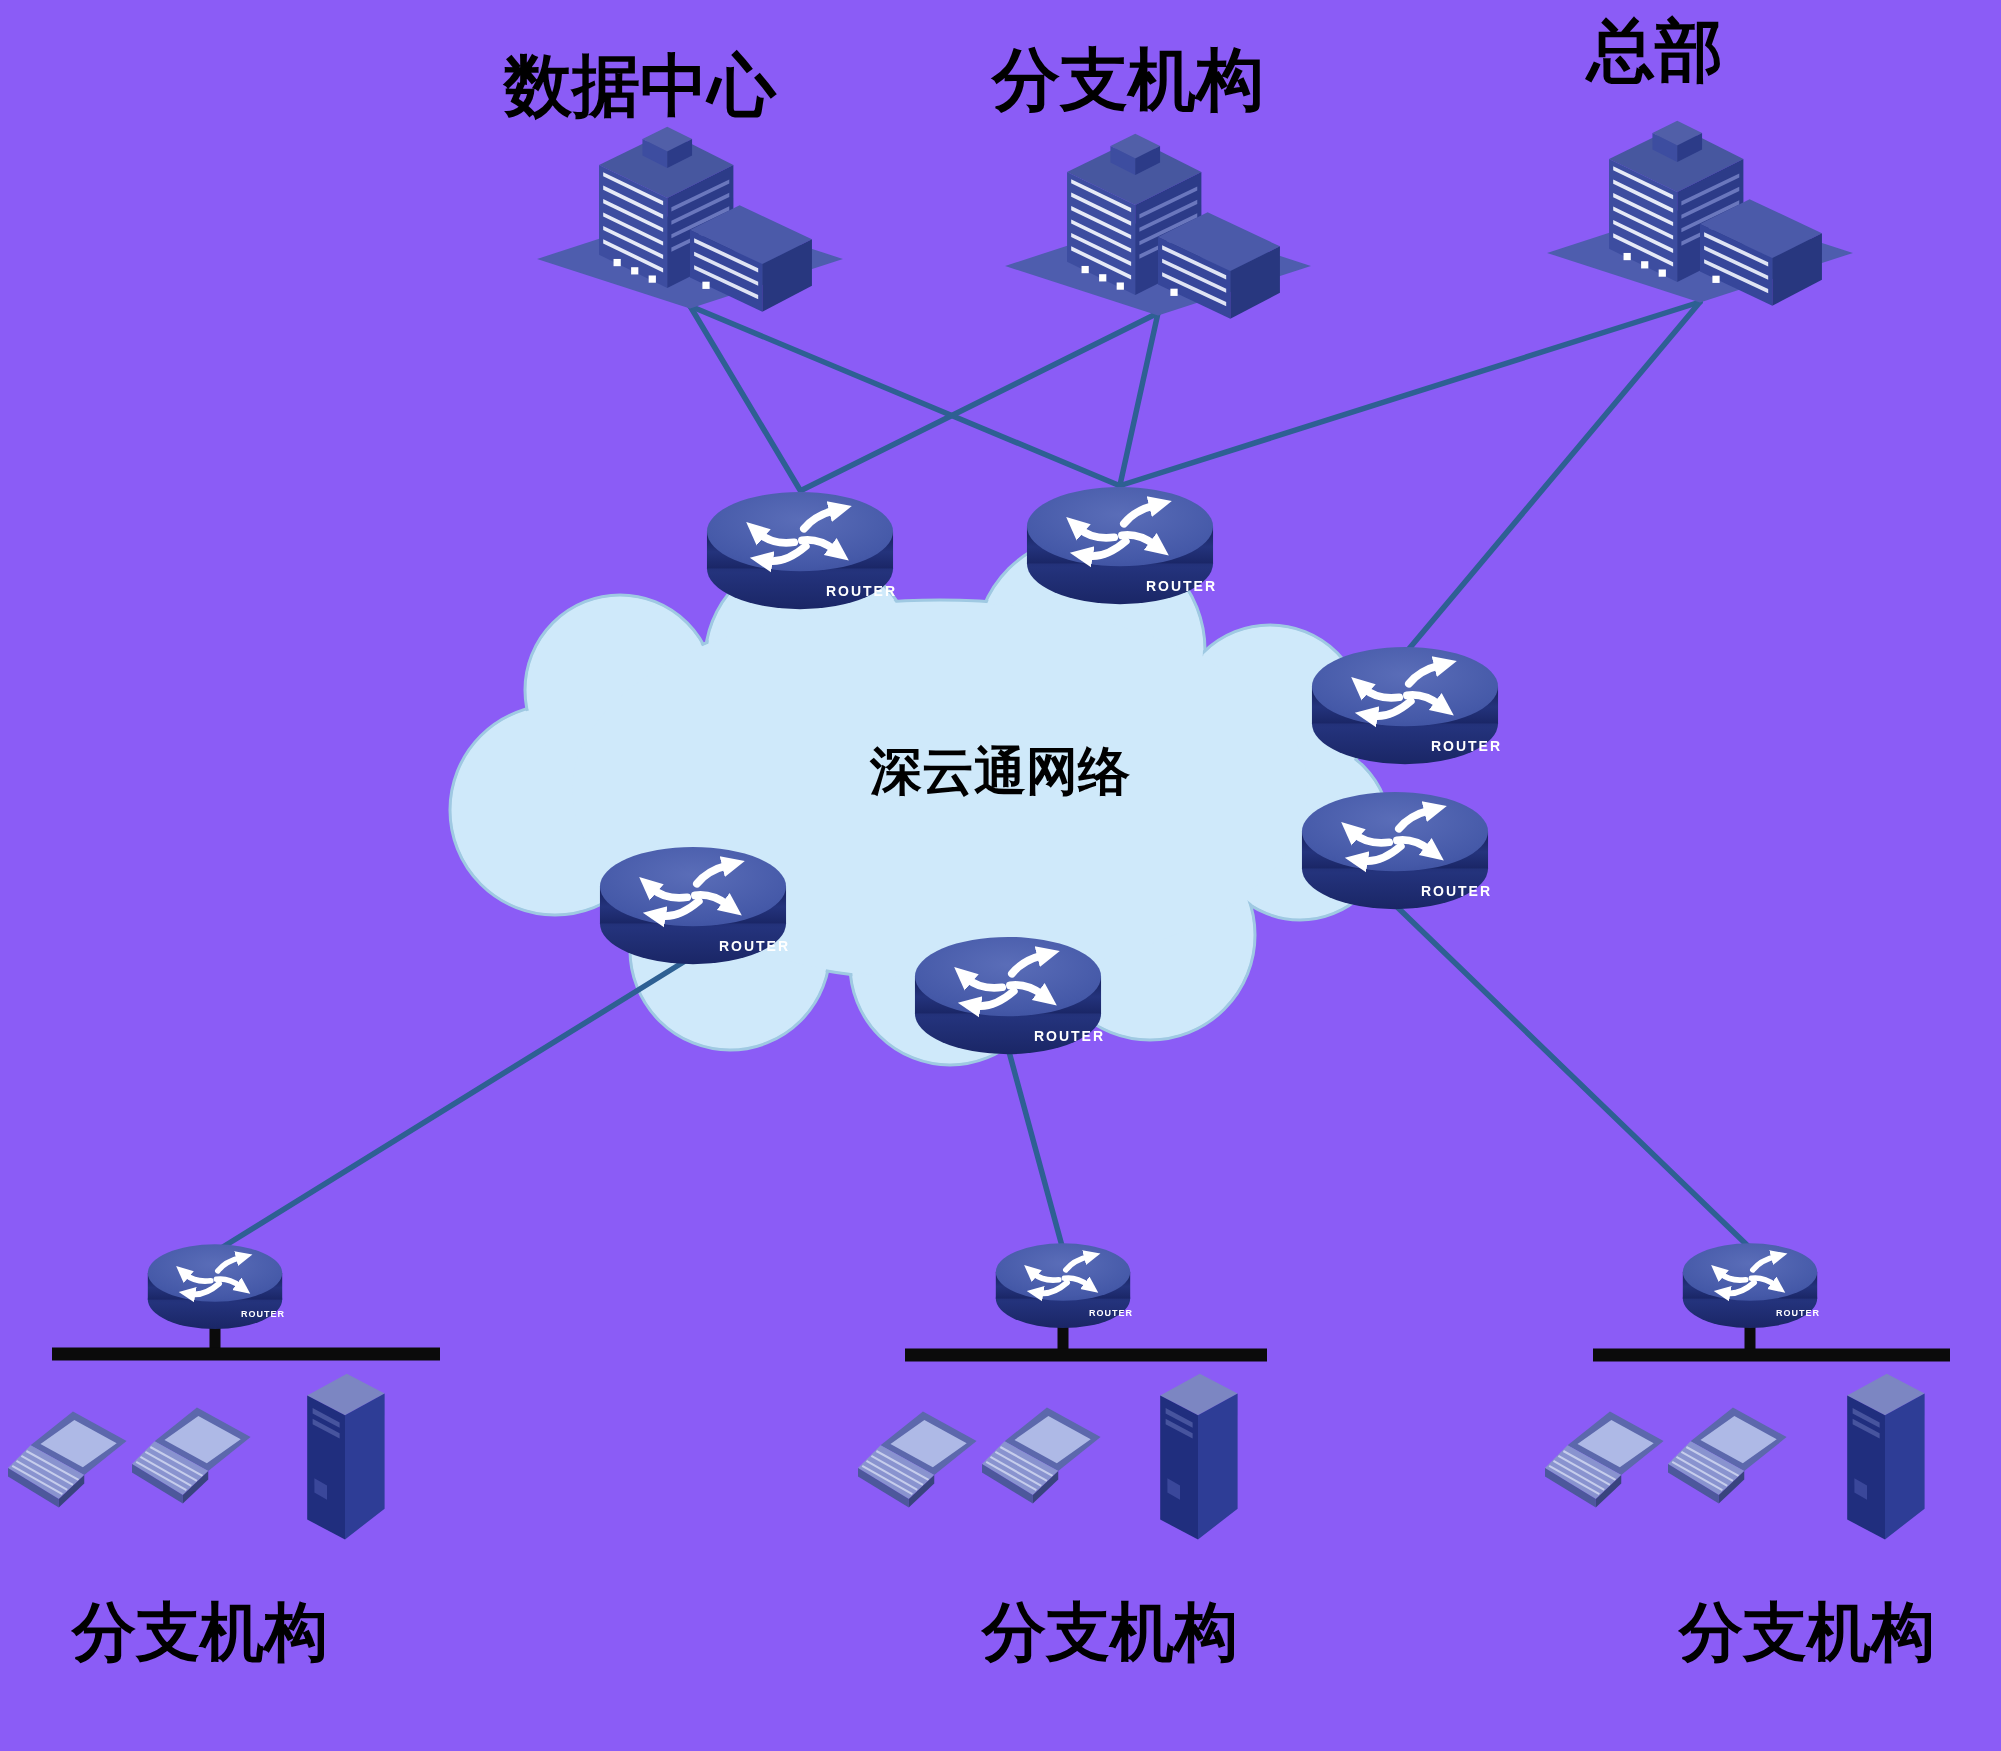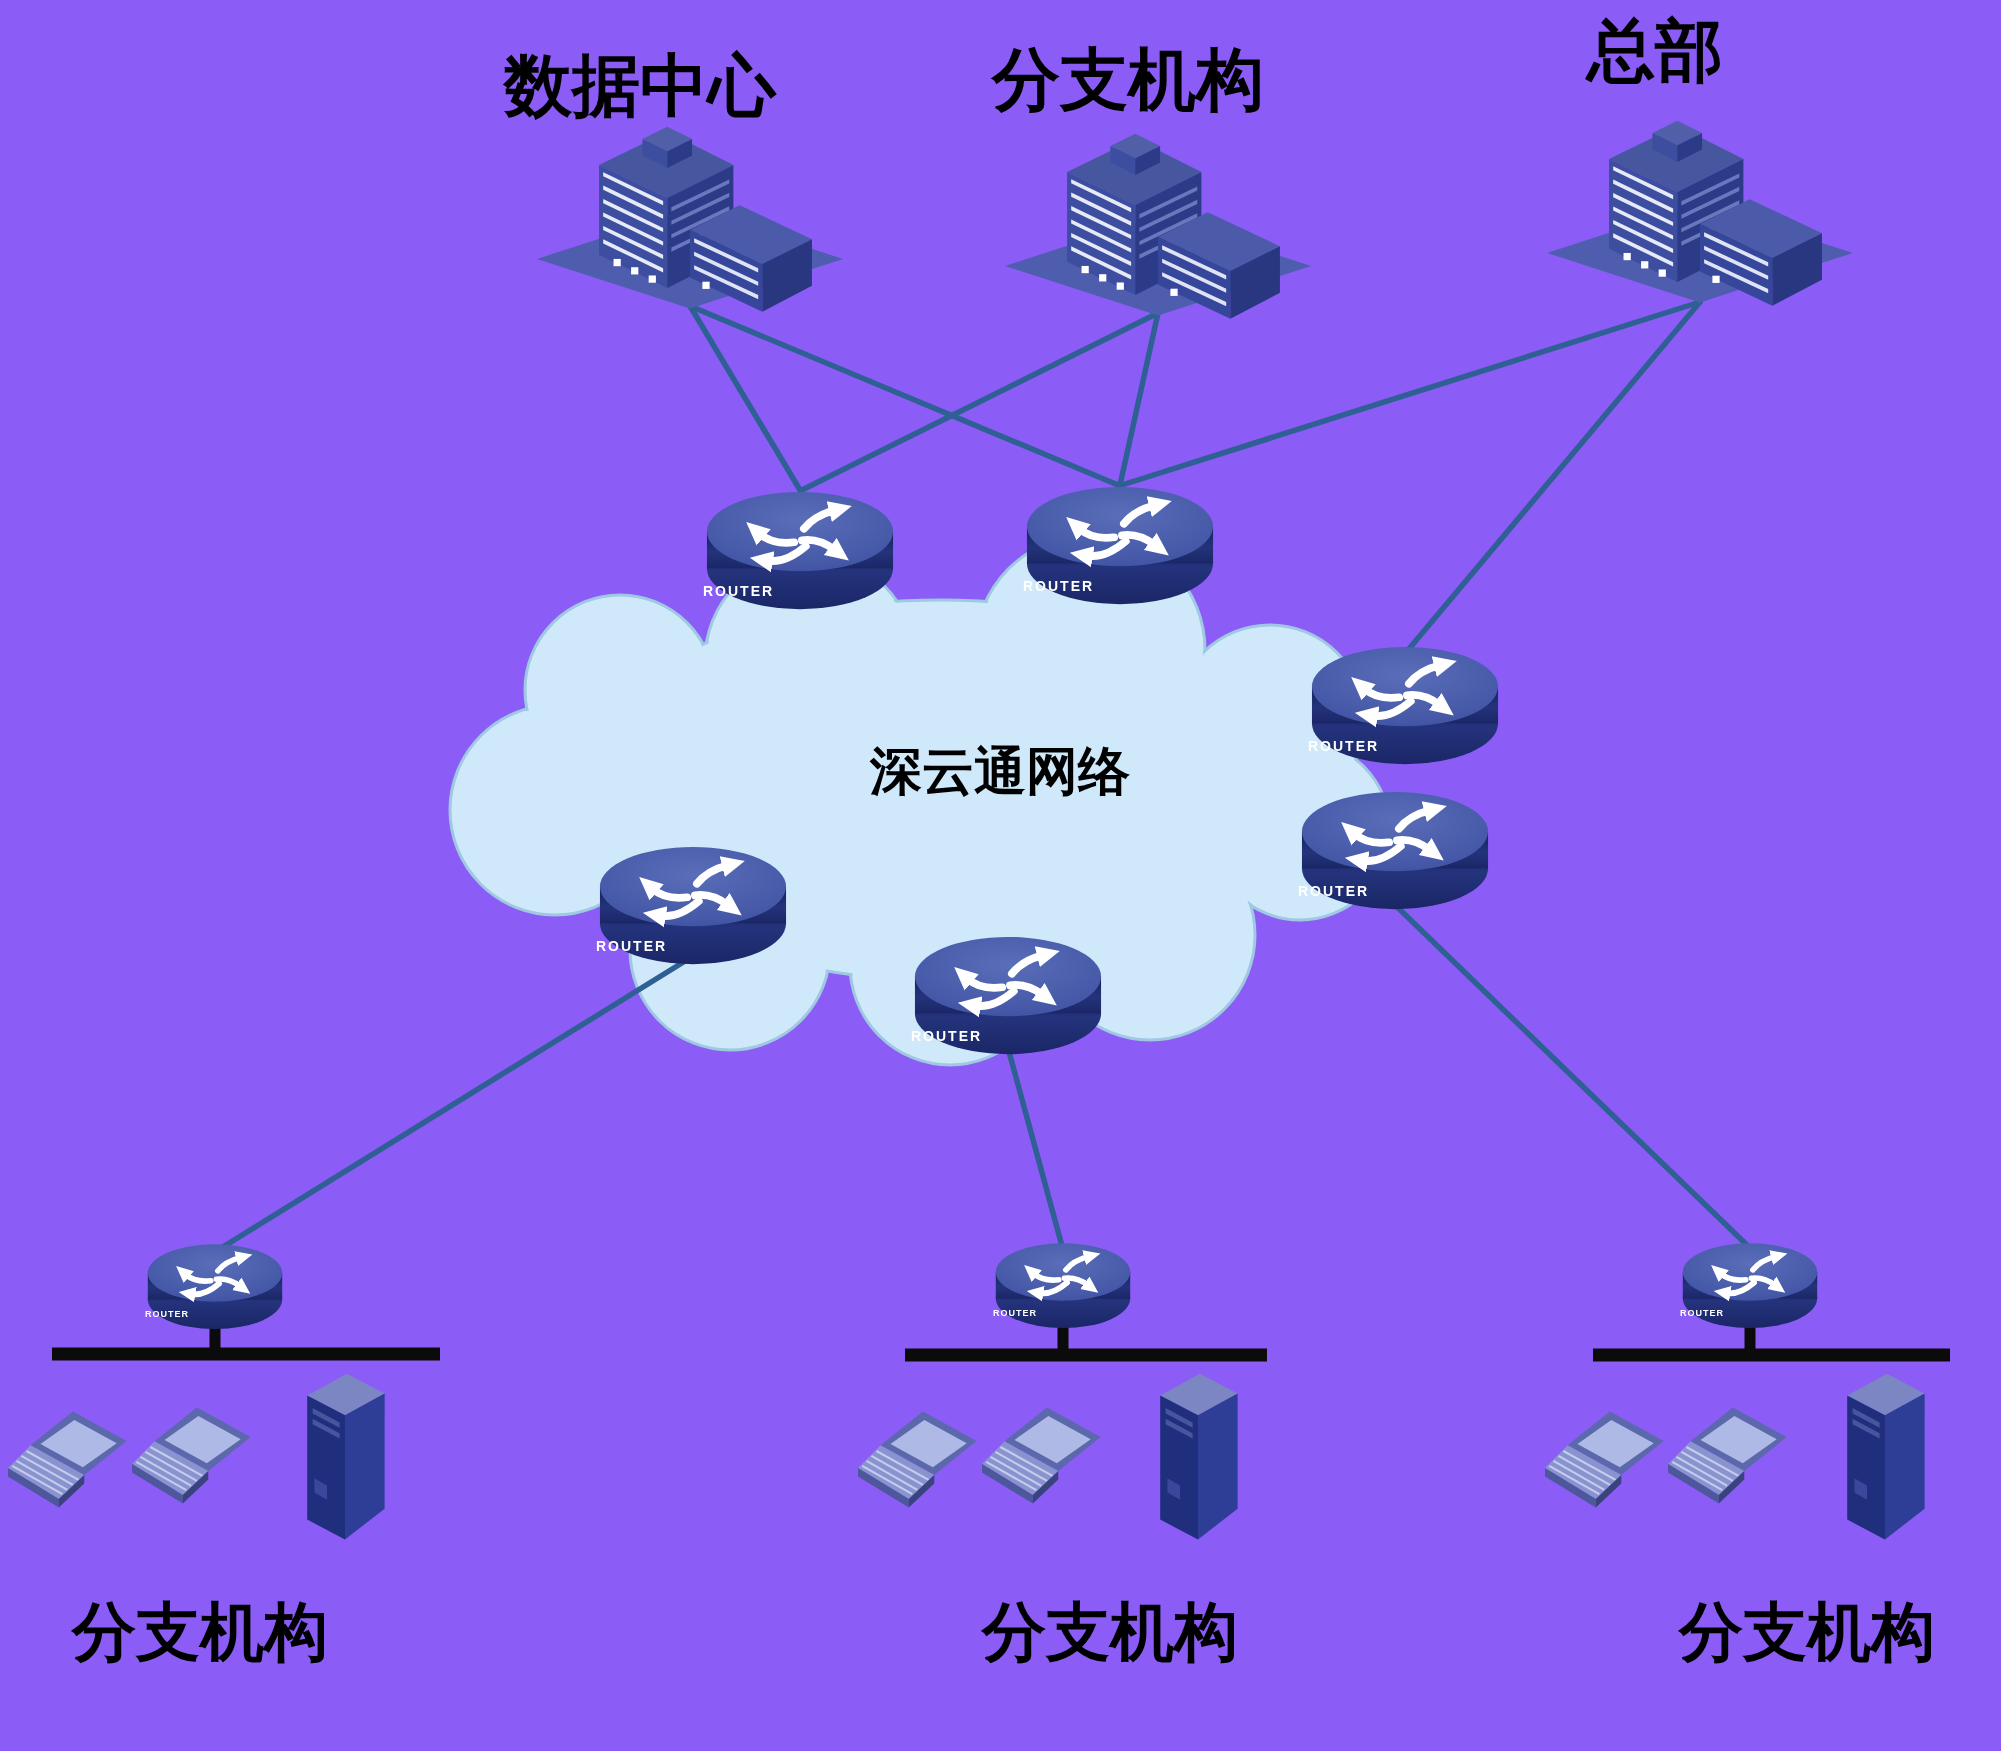--- a/index.html
+++ b/index.html
@@ -16,21 +16,21 @@
     position:absolute;transform:translate(-50%,-50%);
     font-weight:bold;font-size:52px;color:#000;white-space:nowrap;
   }
   .branch-label{
     position:absolute;transform:translate(-50%,-50%);
     font-weight:bold;font-size:64px;color:#000;white-space:nowrap;text-align:right;
   }
   .router{position:absolute;width:194px;height:126px;}
   .router svg{position:absolute;left:0;top:0;width:100%;height:100%;}
   .router .router-word{
-    position:absolute;left:0;right:0;top:75%;text-align:left;
+    position:absolute;left:0;right:0;top:75%;text-align:right;
     color:#ffffff;font-weight:bold;font-size:14px;letter-spacing:2px;
   }
   .router.small{width:140px;height:92px;}
   .router.small .router-word{font-size:9px;letter-spacing:1px;top:74%;}
   .site{position:absolute;width:310px;height:212px;}
   .site svg{width:100%;height:100%;}
   .dev{position:absolute;}
   .dev svg{width:100%;height:100%;display:block;}
 </style>
 </head>

